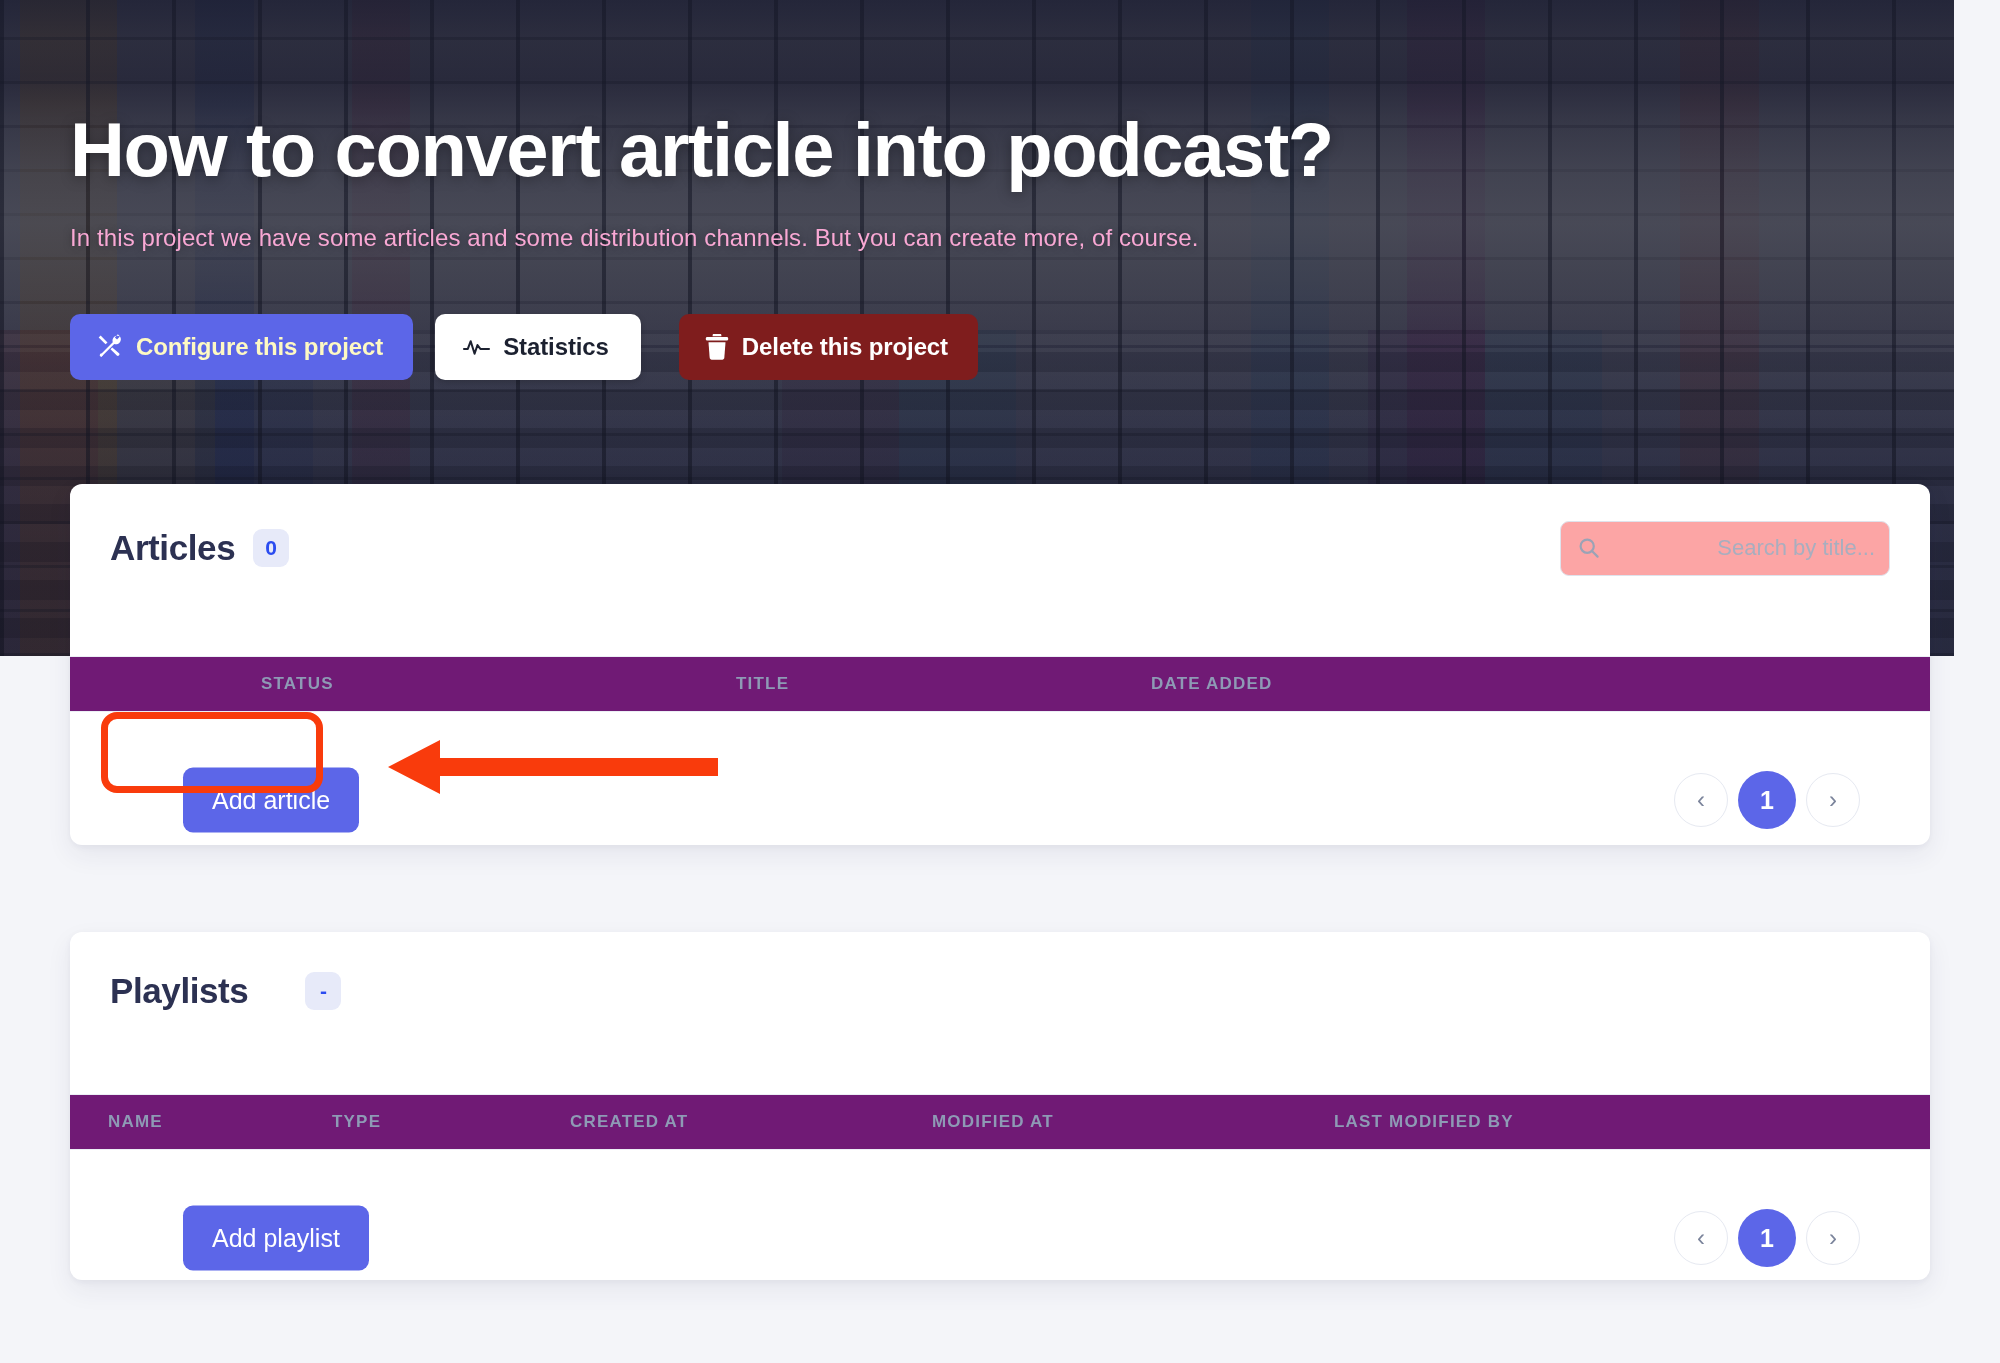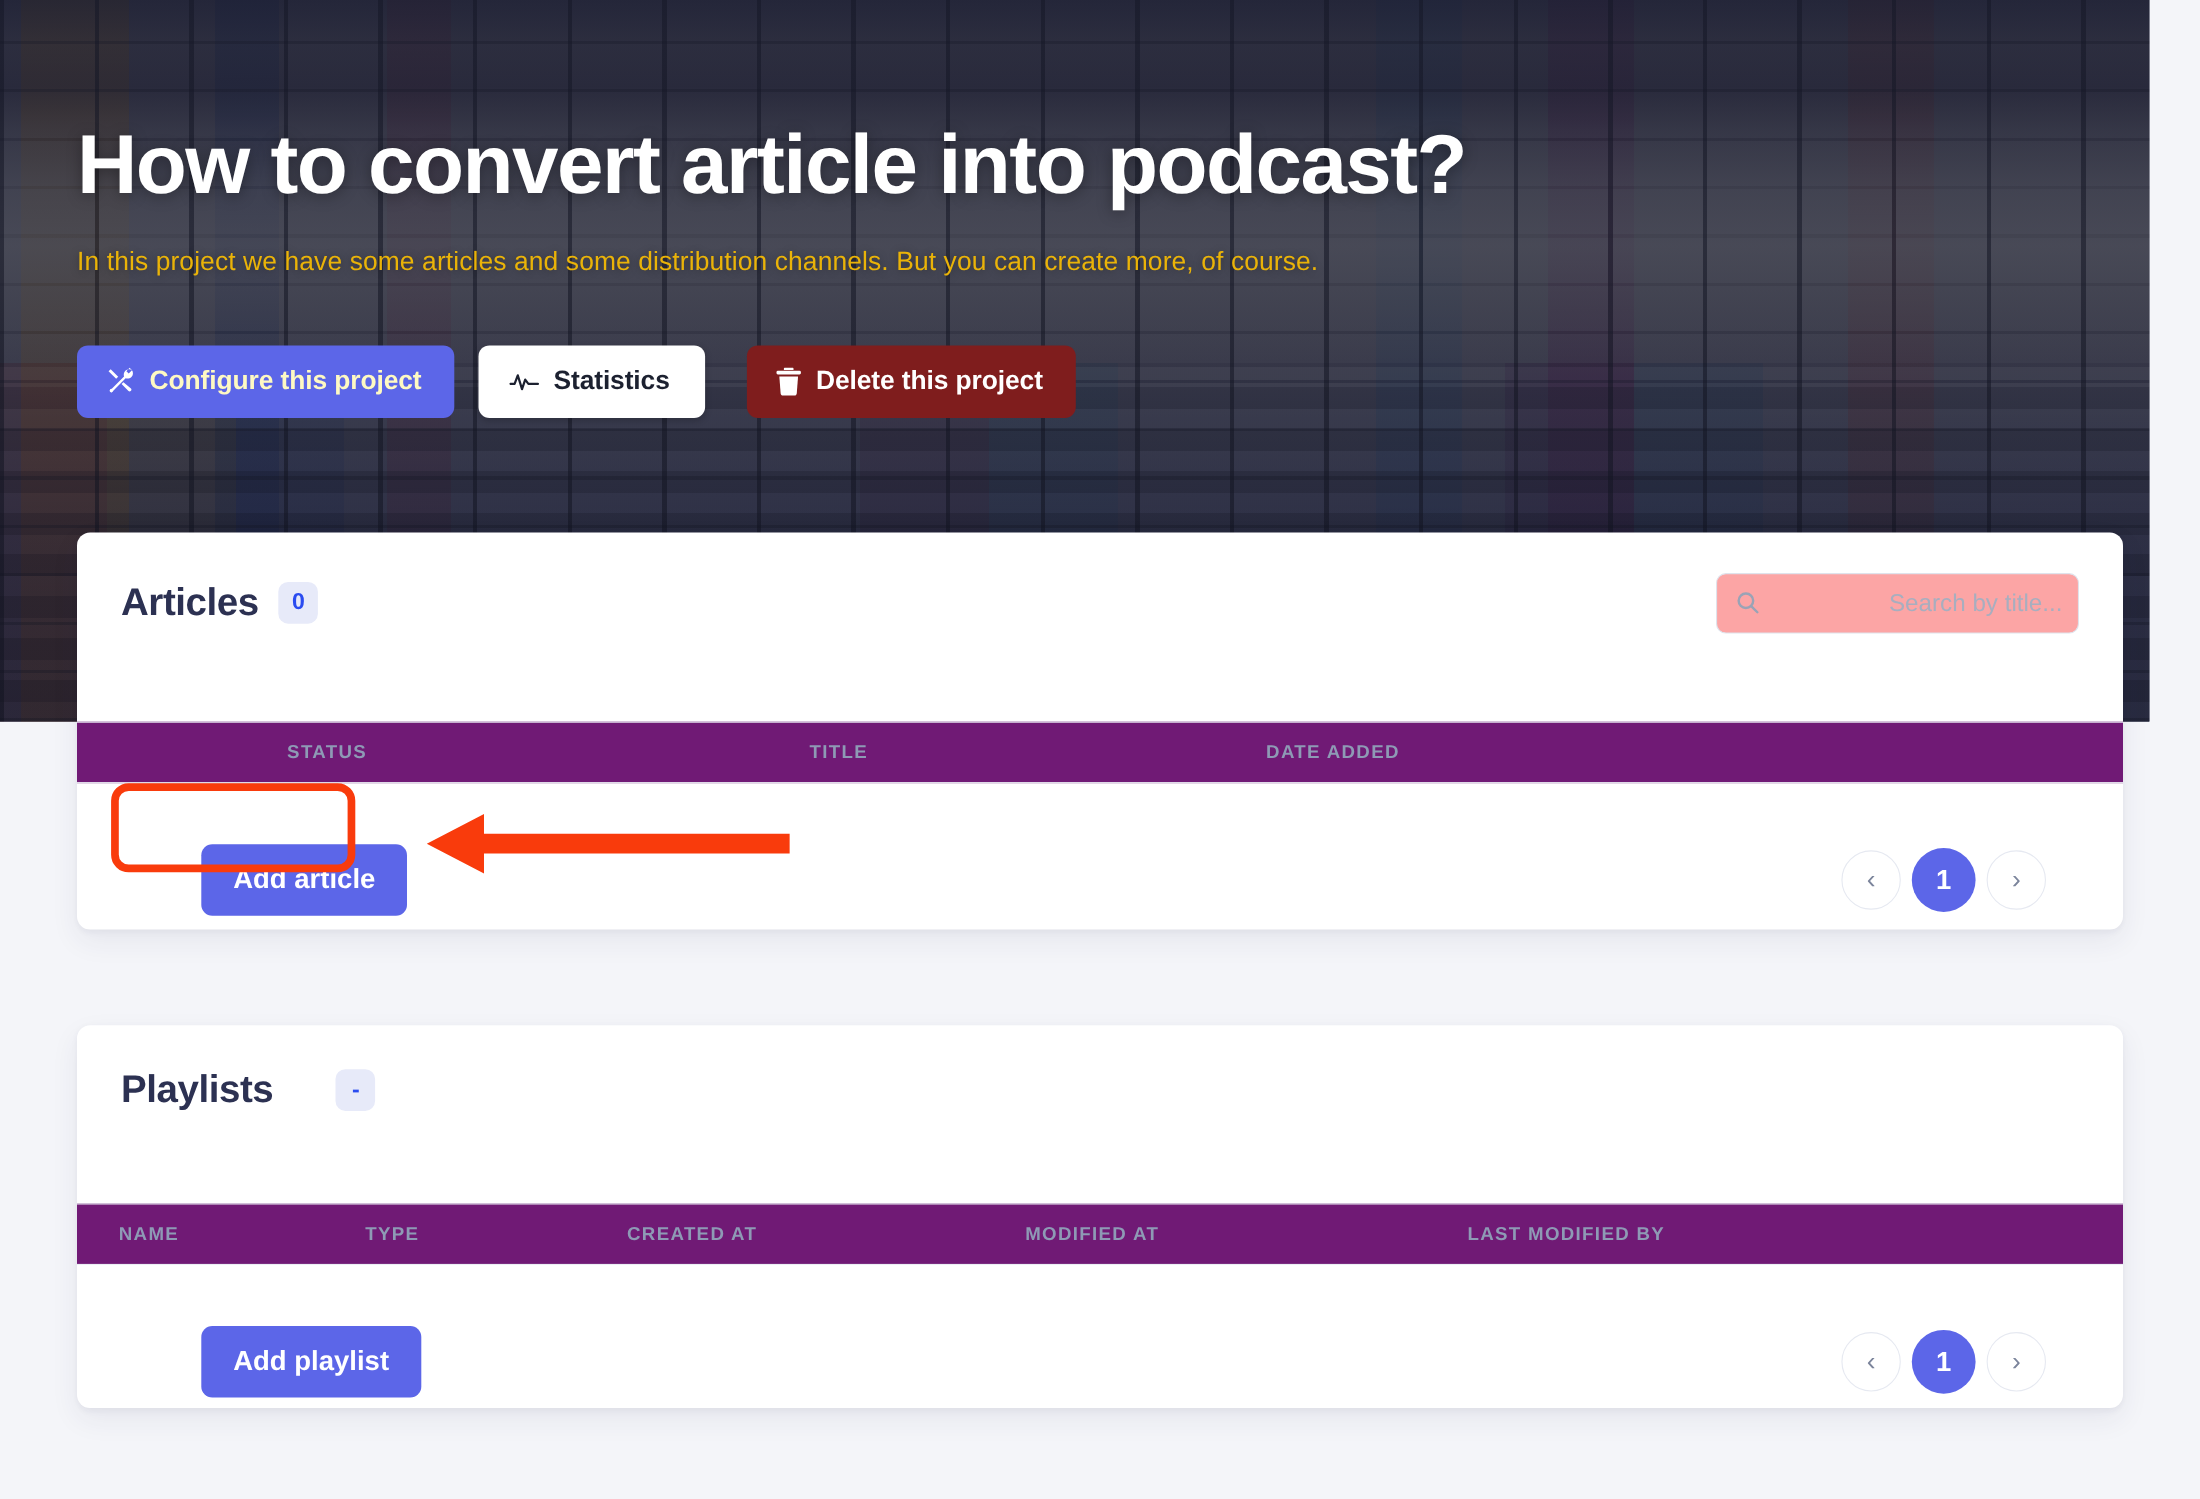--- a/index.html
+++ b/index.html
@@ -88,21 +88,21 @@
     margin-top: 110px;
     color: #ffffff;
     font-size: 76px;
     font-weight: 700;
     letter-spacing: -1.4px;
     line-height: 1.05;
     text-shadow: 0 2px 14px rgba(0,0,0,.35);
   }
   .hero-sub {
     margin-top: 34px;
-    color: #eab308;
+    color: #f9a8d4;
     font-size: 24px;
     font-weight: 400;
     letter-spacing: .1px;
     text-shadow: 0 1px 8px rgba(0,0,0,.35);
   }
 
   
   .hero-actions {
     margin-top: 62px;
     display: flex;
@@ -237,21 +237,21 @@
     left: 113px;
     top: 50%;
     transform: translateY(-50%);
     background: #5c66e8;
     color: #fff;
     border: 0;
     border-radius: 10px;
     padding: 18px 29px;
     font-family: "Liberation Sans", sans-serif;
     font-size: 25px;
-    font-weight: 700;
+    font-weight: 400;
     cursor: pointer;
     white-space: nowrap;
   }
   #playlists-card .btn-add { left: 113px; }
 
   .pager {
     position: absolute;
     right: 70px;
     top: 50%;
     transform: translateY(-50%);

